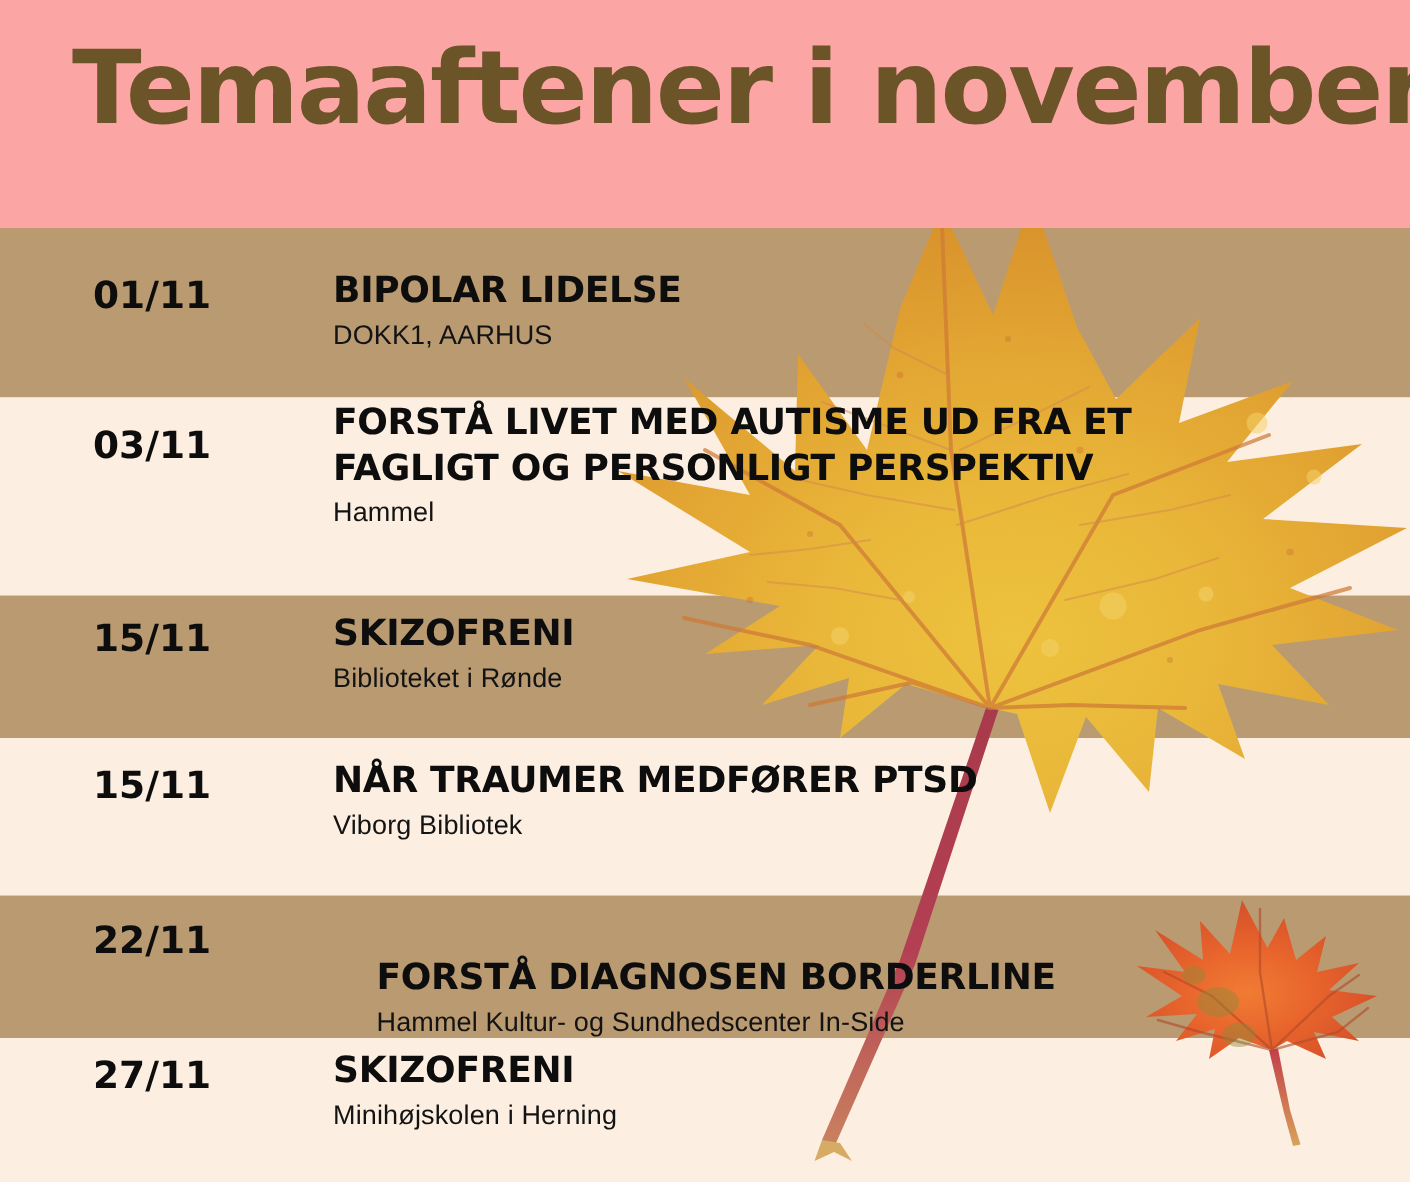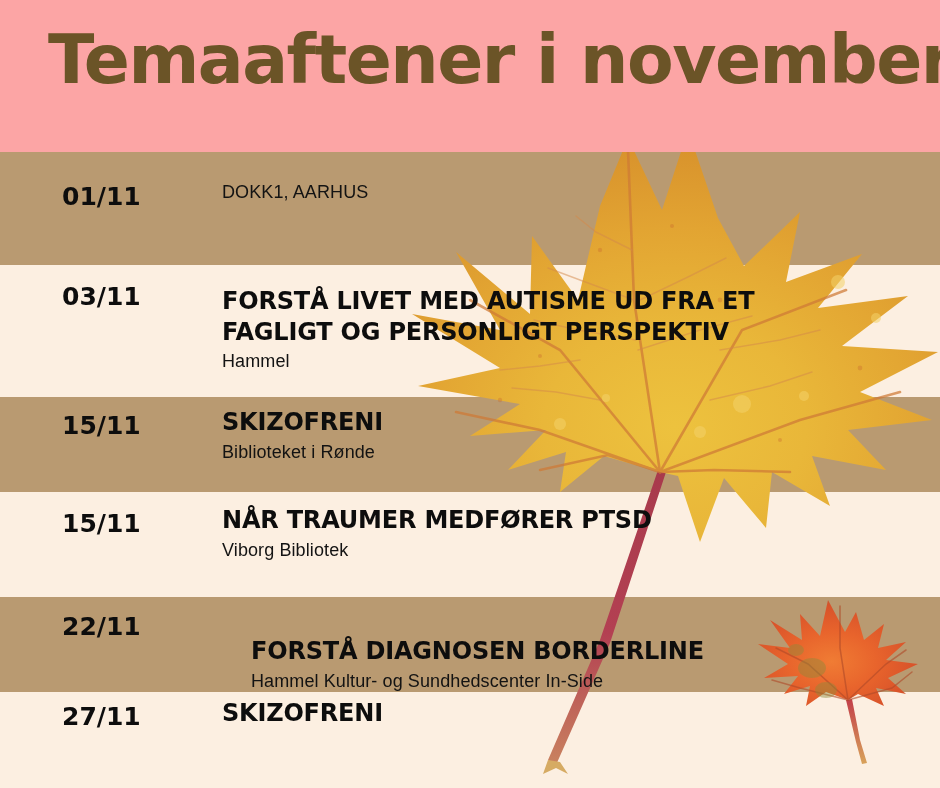--- a/index.html
+++ b/index.html
@@ -113,21 +113,21 @@
     color: #131313;
     line-height: 1.25;
     margin-top: 3px;
   }
 
   
   #row-0 .row-date  { top: 182px; }
   #row-0 .row-body  { top: 178px; }
 
   #row-1 .row-date  { top: 282px; }
-  #row-1 .row-body  { top: 286px; }
+  #row-1 .row-body  { top: 266px; }
 
   #row-2 .row-date  { top: 411px; }
   #row-2 .row-body  { top: 407px; }
 
   #row-3 .row-date  { top: 509px; }
   #row-3 .row-body  { top: 505px; }
 
   #row-4 .row-date  { top: 612px; }
   #row-4 .row-body  { top: 636px; margin-left: 29px; }
 
@@ -252,20 +252,21 @@
         </g>
       </g>
     </svg>
   </div>
 
   <div class="rows">
 
     <div class="row" id="row-0">
       <div class="row-date">01/11</div>
       <div class="row-body">
+        <div class="row-title">BIPOLAR LIDELSE</div>
         <div class="row-venue">DOKK1, AARHUS</div>
       </div>
     </div>
 
     <div class="row" id="row-1">
       <div class="row-date">03/11</div>
       <div class="row-body">
         <div class="row-title">FORSTÅ LIVET MED AUTISME UD FRA ET
 FAGLIGT OG PERSONLIGT PERSPEKTIV</div>
         <div class="row-venue">Hammel</div>
@@ -293,20 +294,21 @@
       <div class="row-body">
         <div class="row-title">FORSTÅ DIAGNOSEN BORDERLINE</div>
         <div class="row-venue">Hammel Kultur- og Sundhedscenter In-Side</div>
       </div>
     </div>
 
     <div class="row" id="row-5">
       <div class="row-date">27/11</div>
       <div class="row-body">
         <div class="row-title">SKIZOFRENI</div>
+        <div class="row-venue">Minihøjskolen i Herning</div>
       </div>
     </div>
 
   </div>
 
   <div class="header">
     <div class="header-title">Temaaftener i november</div>
   </div>
 
 </div>

